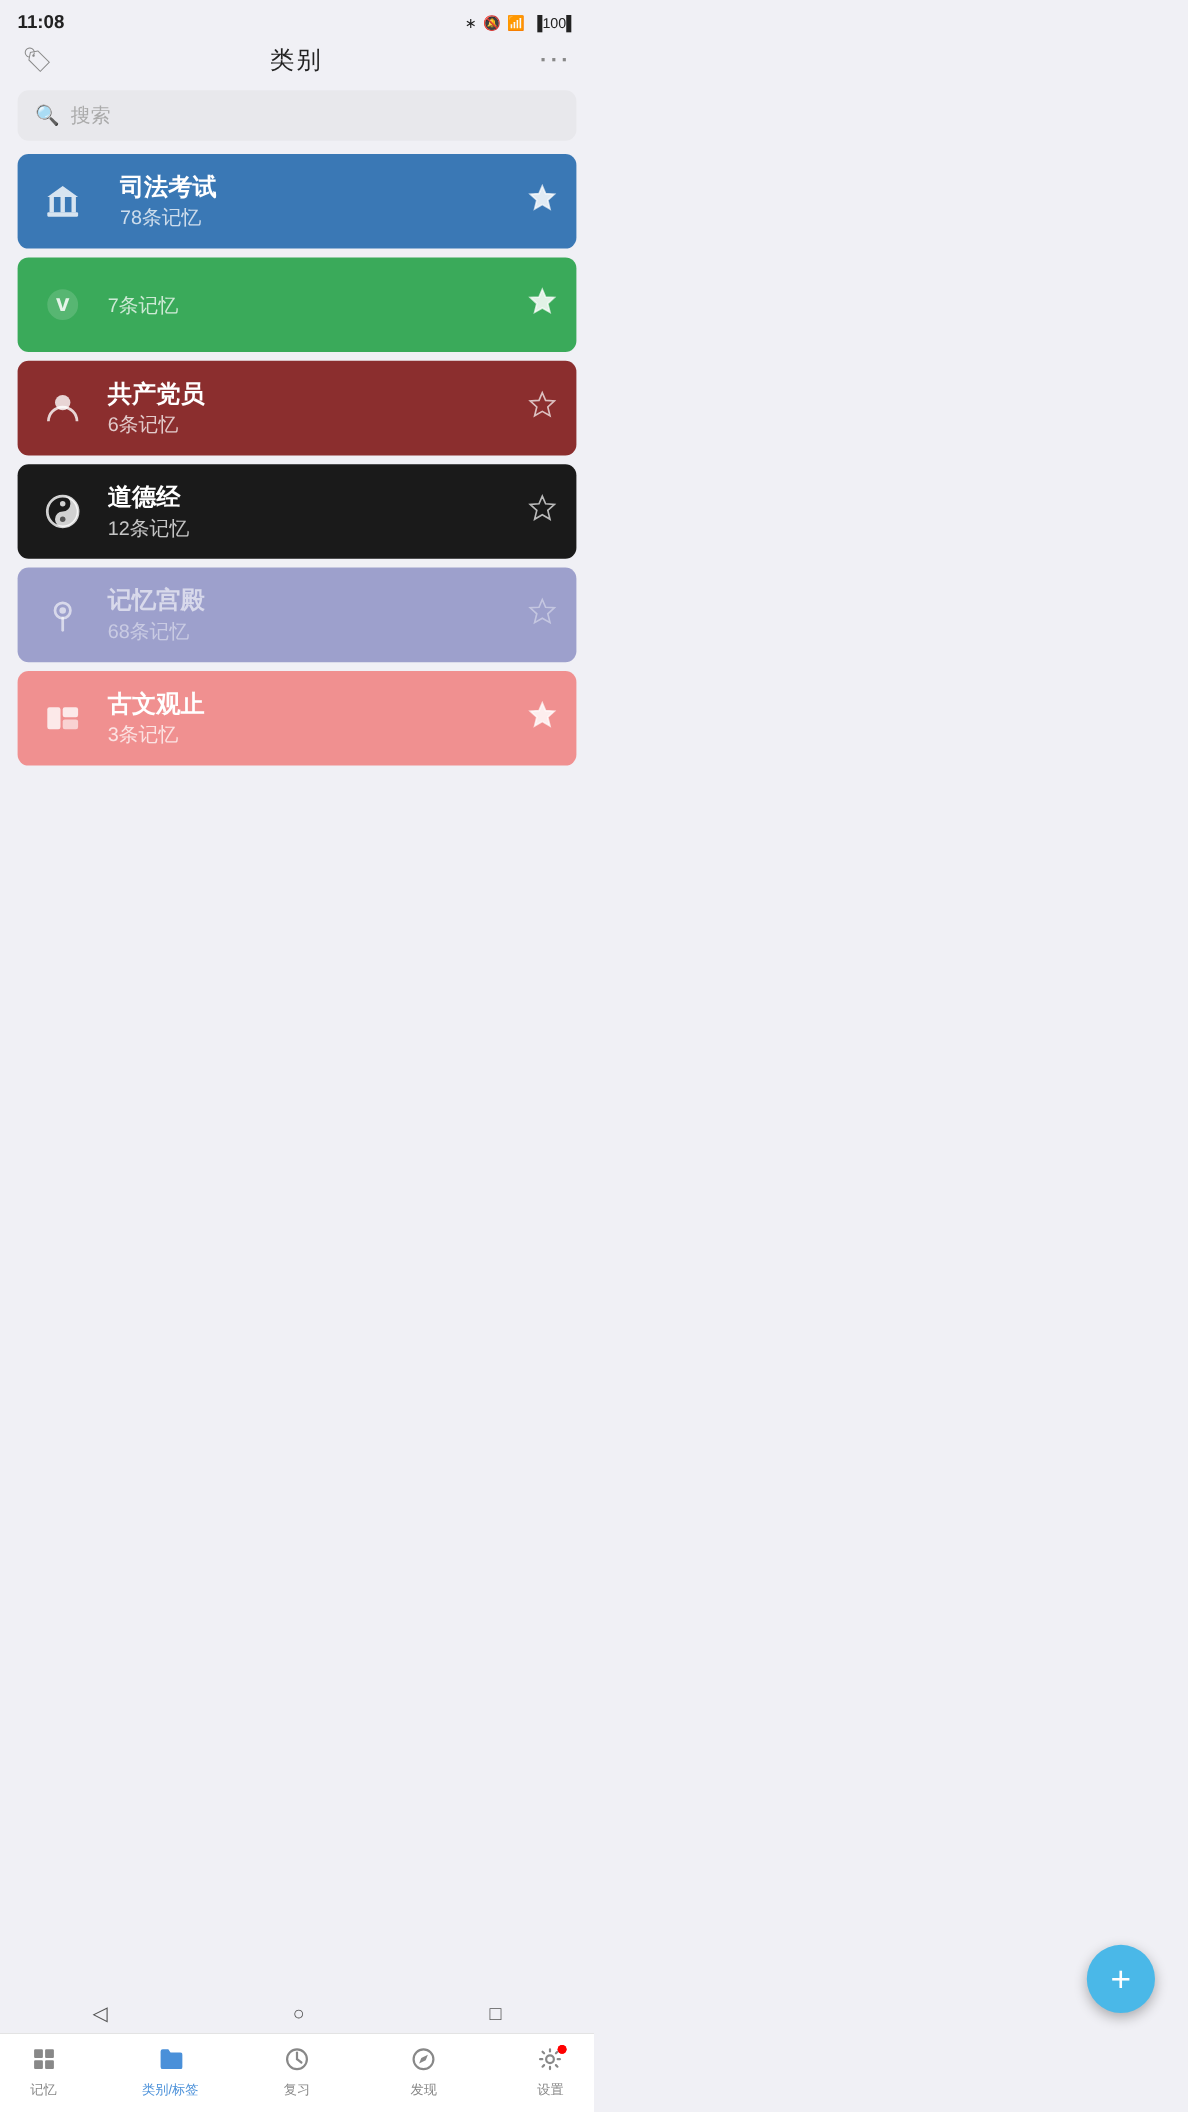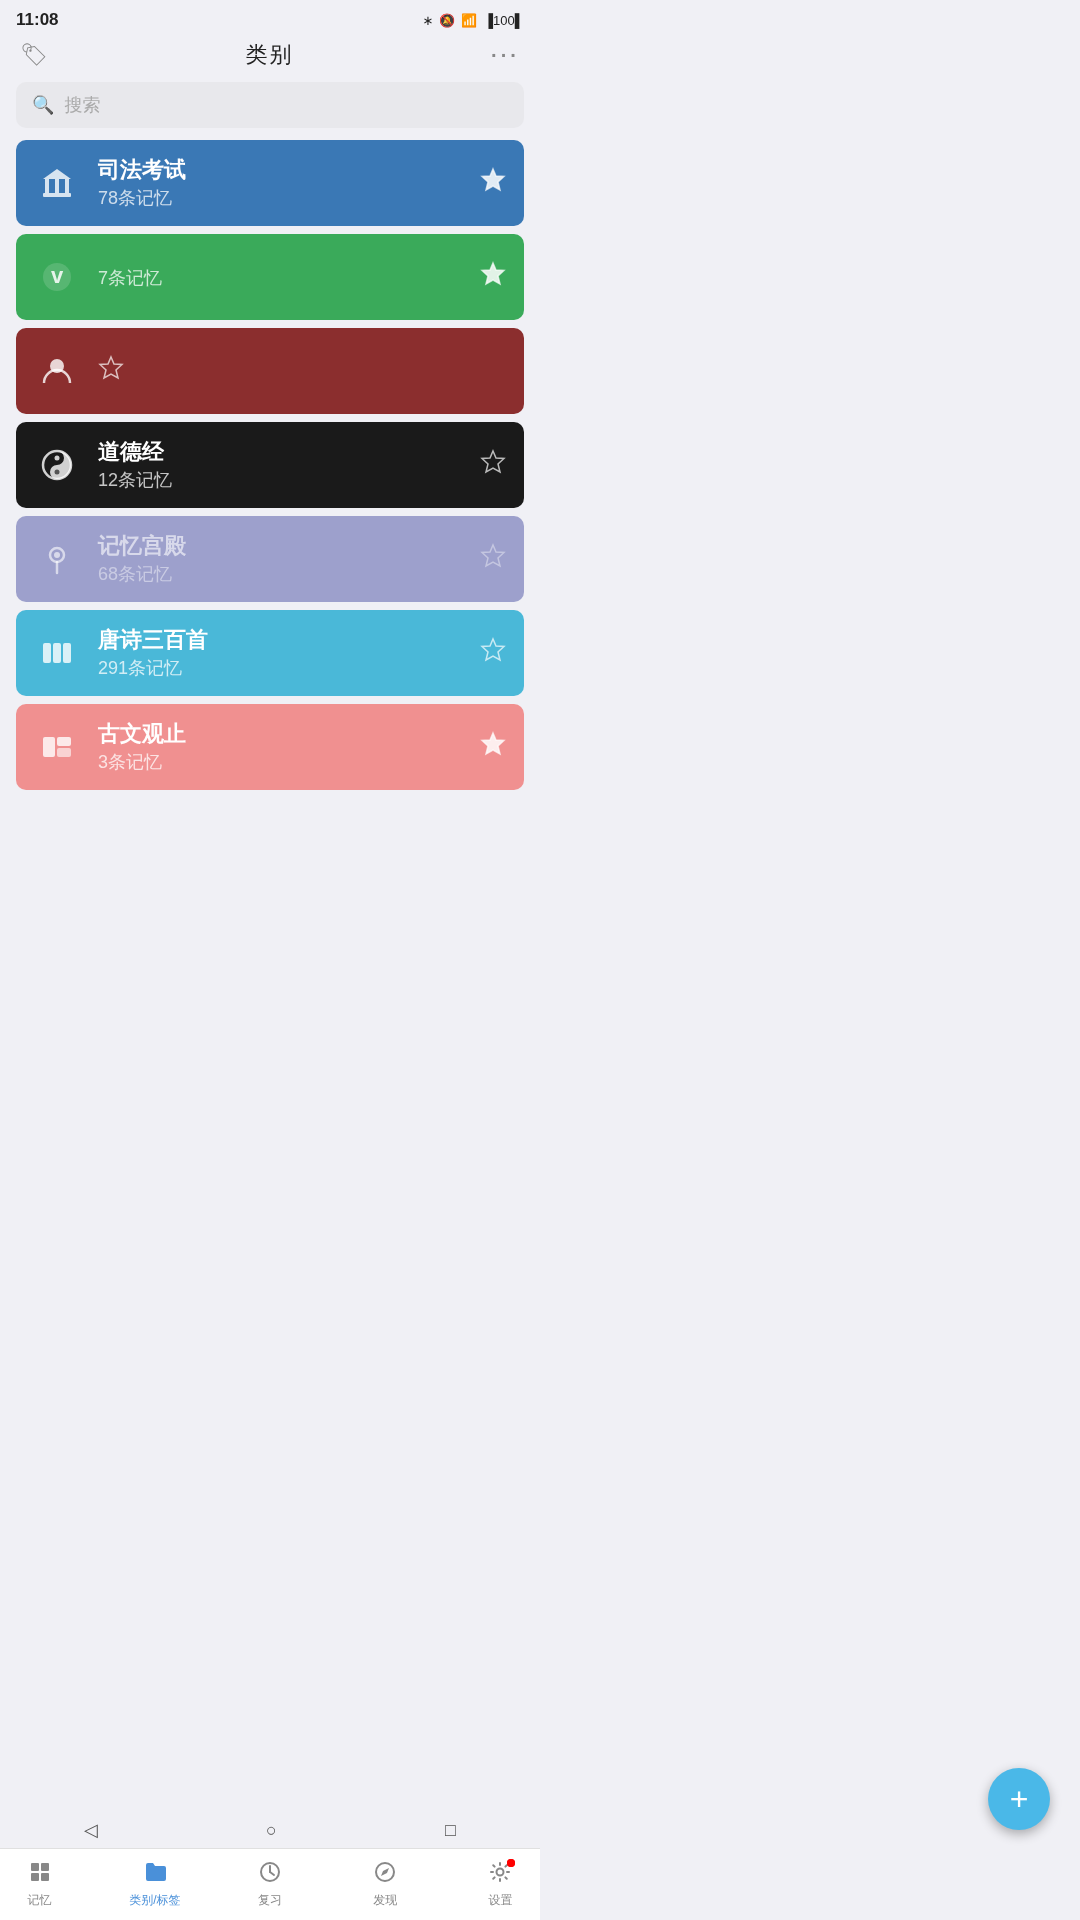--- a/index.html
+++ b/index.html
@@ -136,21 +136,21 @@
 
     .cat-star {
       font-size: 24px;
       color: rgba(255,255,255,0.5);
     }
     .cat-star-filled {
       color: rgba(255,255,255,0.85);
     }
 
     
-    .bg-blue   { background: #3a78b5; }
+    .bg-blue   { background: #3a78b5; gap: 11px; }
     .bg-green  { background: #3aaa5a; }
     .bg-red    { background: #8b2e2e; }
     .bg-black  { background: #1a1a1a; }
     .bg-lavender { background: #9da0cc; }
     .bg-sky    { background: #4ab8d8; }
     .bg-pink   { background: #f09090; }
     .bg-orange { background: #f5a020; }
 
     
     .fab {
@@ -304,20 +304,24 @@
       </svg>
     </span>
   </div>
     <div class="category-item bg-red">
     <div class="cat-icon-wrap">
       <svg width="36" height="36" viewBox="0 0 36 36" fill="none">
           <circle cx="18" cy="13" r="7" fill="rgba(255,255,255,0.8)"></circle>
           <path d="M5 30c0-7.18 5.82-13 13-13s13 5.82 13 13" stroke="rgba(255,255,255,0.8)" stroke-width="2.5" fill="none"></path>
         </svg>
     </div>
+    <div class="cat-info">
+      <div class="cat-title ">共产党员</div>
+      <div class="cat-count ">6条记忆</div>
+    </div>
     <span class="cat-star ">
       <svg width="26" height="26" viewBox="0 0 26 26" fill="none">
         <polygon points="13,2 16,9 24,9.5 18,15 20,23 13,19 6,23 8,15 2,9.5 10,9" fill="none" stroke="rgba(255,255,255,0.7)" stroke-width="1.5"></polygon>
       </svg>
     </span>
   </div>
     <div class="category-item bg-black">
     <div class="cat-icon-wrap">
       <svg width="36" height="36" viewBox="0 0 36 36" fill="none">
           <circle cx="18" cy="18" r="14" stroke="rgba(255,255,255,0.8)" stroke-width="2.5" fill="none"></circle>
@@ -344,38 +348,20 @@
           <path d="M18 21 L18 32" stroke="rgba(255,255,255,0.6)" stroke-width="2.5" stroke-linecap="round"></path>
         </svg>
     </div>
     <div class="cat-info">
       <div class="cat-title cat-title-muted">记忆宫殿</div>
       <div class="cat-count cat-count-muted">68条记忆</div>
     </div>
     <span class="cat-star ">
       <svg width="26" height="26" viewBox="0 0 26 26" fill="none">
         <polygon points="13,2 16,9 24,9.5 18,15 20,23 13,19 6,23 8,15 2,9.5 10,9" fill="none" stroke="rgba(255,255,255,0.4)" stroke-width="1.5"></polygon>
-      </svg>
-    </span>
-  </div>
-    <div class="category-item bg-sky">
-    <div class="cat-icon-wrap">
-      <svg width="36" height="36" viewBox="0 0 36 36" fill="none">
-          <rect x="4" y="8" width="8" height="20" rx="2" fill="rgba(255,255,255,0.8)"></rect>
-          <rect x="14" y="8" width="8" height="20" rx="2" fill="rgba(255,255,255,0.8)"></rect>
-          <rect x="24" y="8" width="8" height="20" rx="2" fill="rgba(255,255,255,0.8)"></rect>
-        </svg>
-    </div>
-    <div class="cat-info">
-      <div class="cat-title ">唐诗三百首</div>
-      <div class="cat-count ">291条记忆</div>
-    </div>
-    <span class="cat-star ">
-      <svg width="26" height="26" viewBox="0 0 26 26" fill="none">
-        <polygon points="13,2 16,9 24,9.5 18,15 20,23 13,19 6,23 8,15 2,9.5 10,9" fill="none" stroke="rgba(255,255,255,0.7)" stroke-width="1.5"></polygon>
       </svg>
     </span>
   </div>
     <div class="category-item bg-pink">
     <div class="cat-icon-wrap">
       <svg width="36" height="36" viewBox="0 0 36 36" fill="none">
           <rect x="4" y="8" width="12" height="20" rx="2" fill="rgba(255,255,255,0.8)"></rect>
           <rect x="18" y="8" width="14" height="9" rx="2" fill="rgba(255,255,255,0.8)"></rect>
           <rect x="18" y="19" width="14" height="9" rx="2" fill="rgba(255,255,255,0.6)"></rect>
         </svg>

